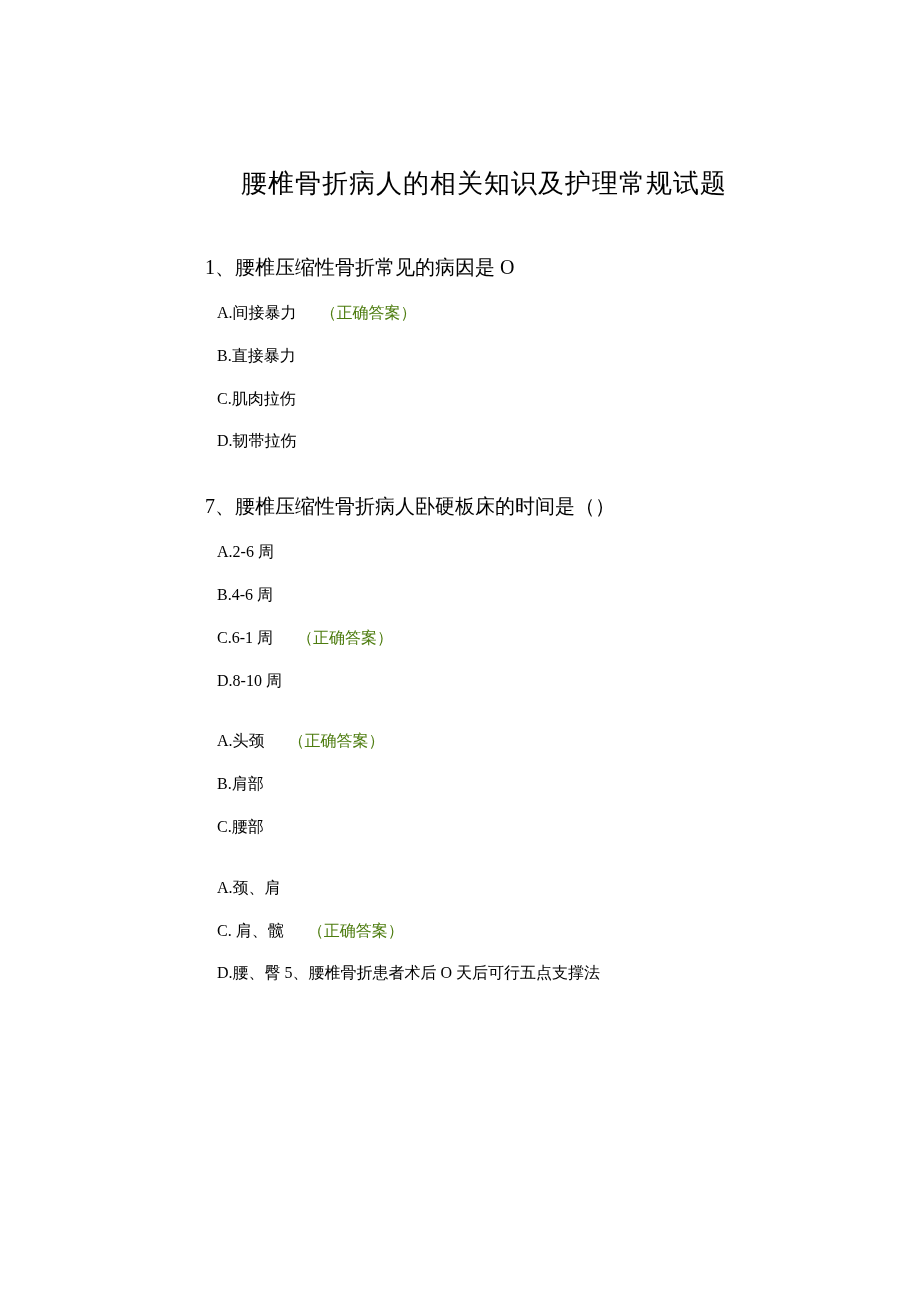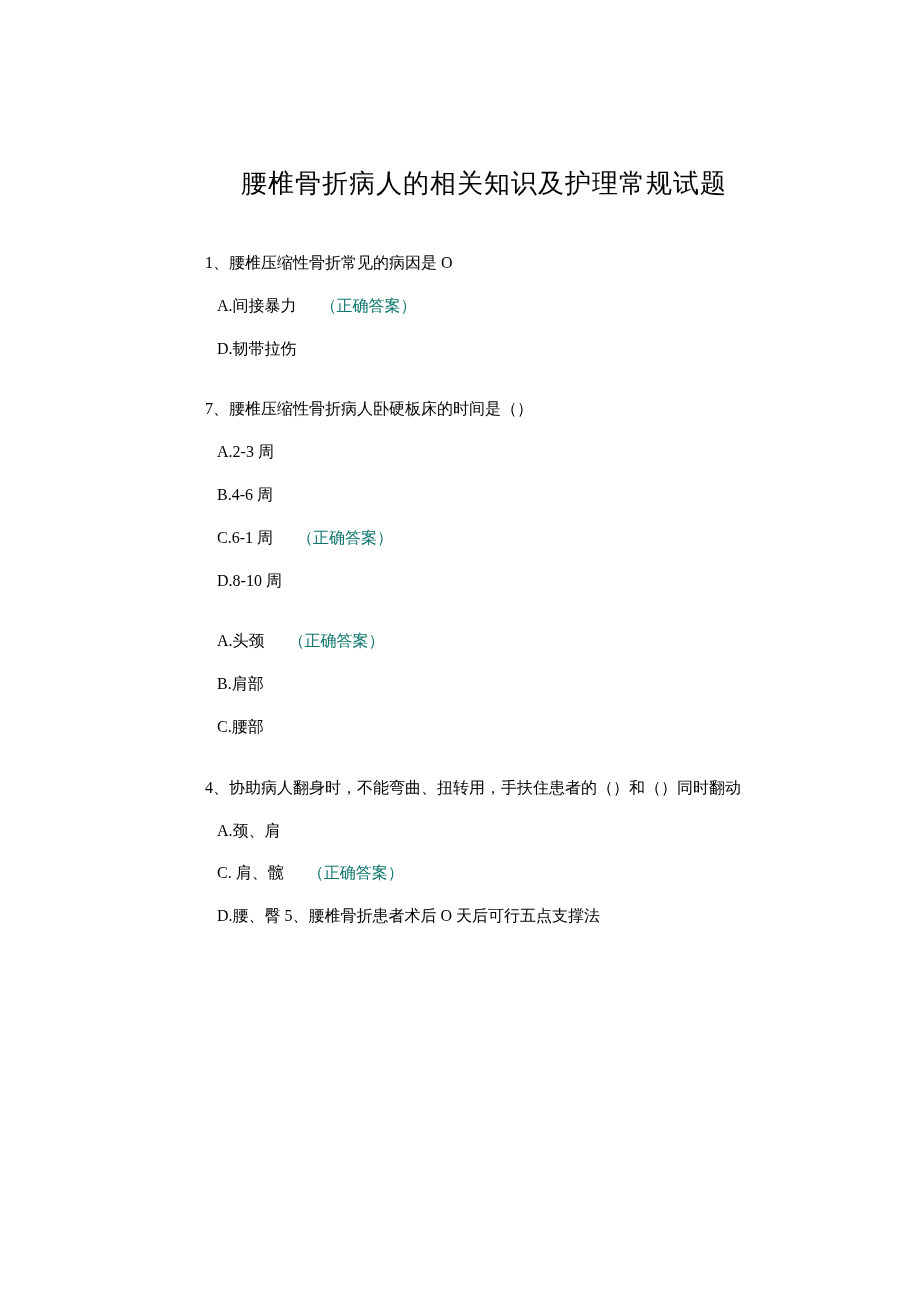--- a/index.html
+++ b/index.html
@@ -18,55 +18,56 @@
       text-align: center;
       font-size: 26px;
       font-weight: normal;
       margin-bottom: 48px;
       letter-spacing: 1px;
     }
     .question-block {
       margin-bottom: 32px;
     }
     .question-text {
-      font-size: 16px;
+      font-size: 20px;
       line-height: 1.8;
       margin-bottom: 14px;
     }
     .option {
       font-size: 16px;
       line-height: 1.8;
       margin-bottom: 14px;
     }
     .correct {
-      color: #0f766e;
+      color: #4d7c0f;
     }
   </style>
 </head>
 <body>
 
 <h1 class="title">腰椎骨折病人的相关知识及护理常规试题</h1>
 
 <div id="questions-container">
     <div class="question-block">
       <div class="question-text">1、腰椎压缩性骨折常见的病因是 O</div>
       <div class="option"><span>A.间接暴力</span><span class="correct">（正确答案）</span></div>
+      <div class="option"><span>B.直接暴力</span></div>
+      <div class="option"><span>C.肌肉拉伤</span></div>
       <div class="option"><span>D.韧带拉伤</span></div>
     </div>
     <div class="question-block">
       <div class="question-text">7、腰椎压缩性骨折病人卧硬板床的时间是（）</div>
-      <div class="option"><span>A.2-3 周</span></div>
+      <div class="option"><span>A.2-6 周</span></div>
       <div class="option"><span>B.4-6 周</span></div>
       <div class="option"><span>C.6-1 周</span><span class="correct">（正确答案）</span></div>
       <div class="option"><span>D.8-10 周</span></div>
     </div>
     <div class="question-block">
       <div class="option"><span>A.头颈</span><span class="correct">（正确答案）</span></div>
       <div class="option"><span>B.肩部</span></div>
       <div class="option"><span>C.腰部</span></div>
     </div>
     <div class="question-block">
-      <div class="question-text">4、协助病人翻身时，不能弯曲、扭转用，手扶住患者的（）和（）同时翻动</div>
       <div class="option"><span>A.颈、肩</span></div>
       <div class="option"><span>C. 肩、髋</span><span class="correct">（正确答案）</span></div>
       <div class="option"><span>D.腰、臀 5、腰椎骨折患者术后 O 天后可行五点支撑法</span></div>
     </div>
   </div>
 
 </body></html>

